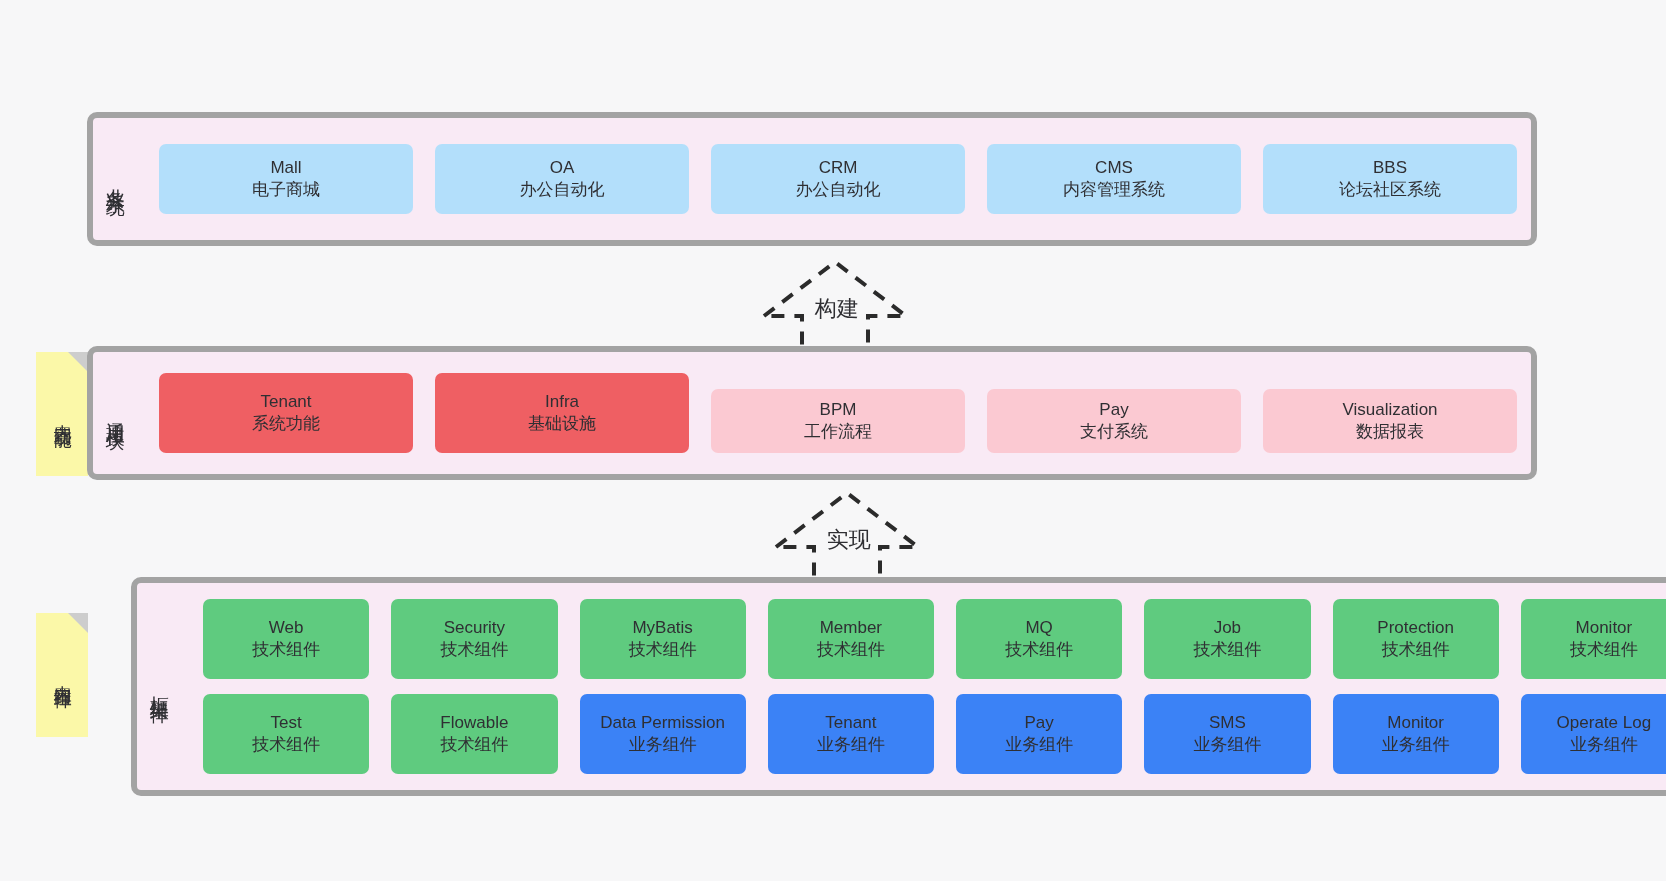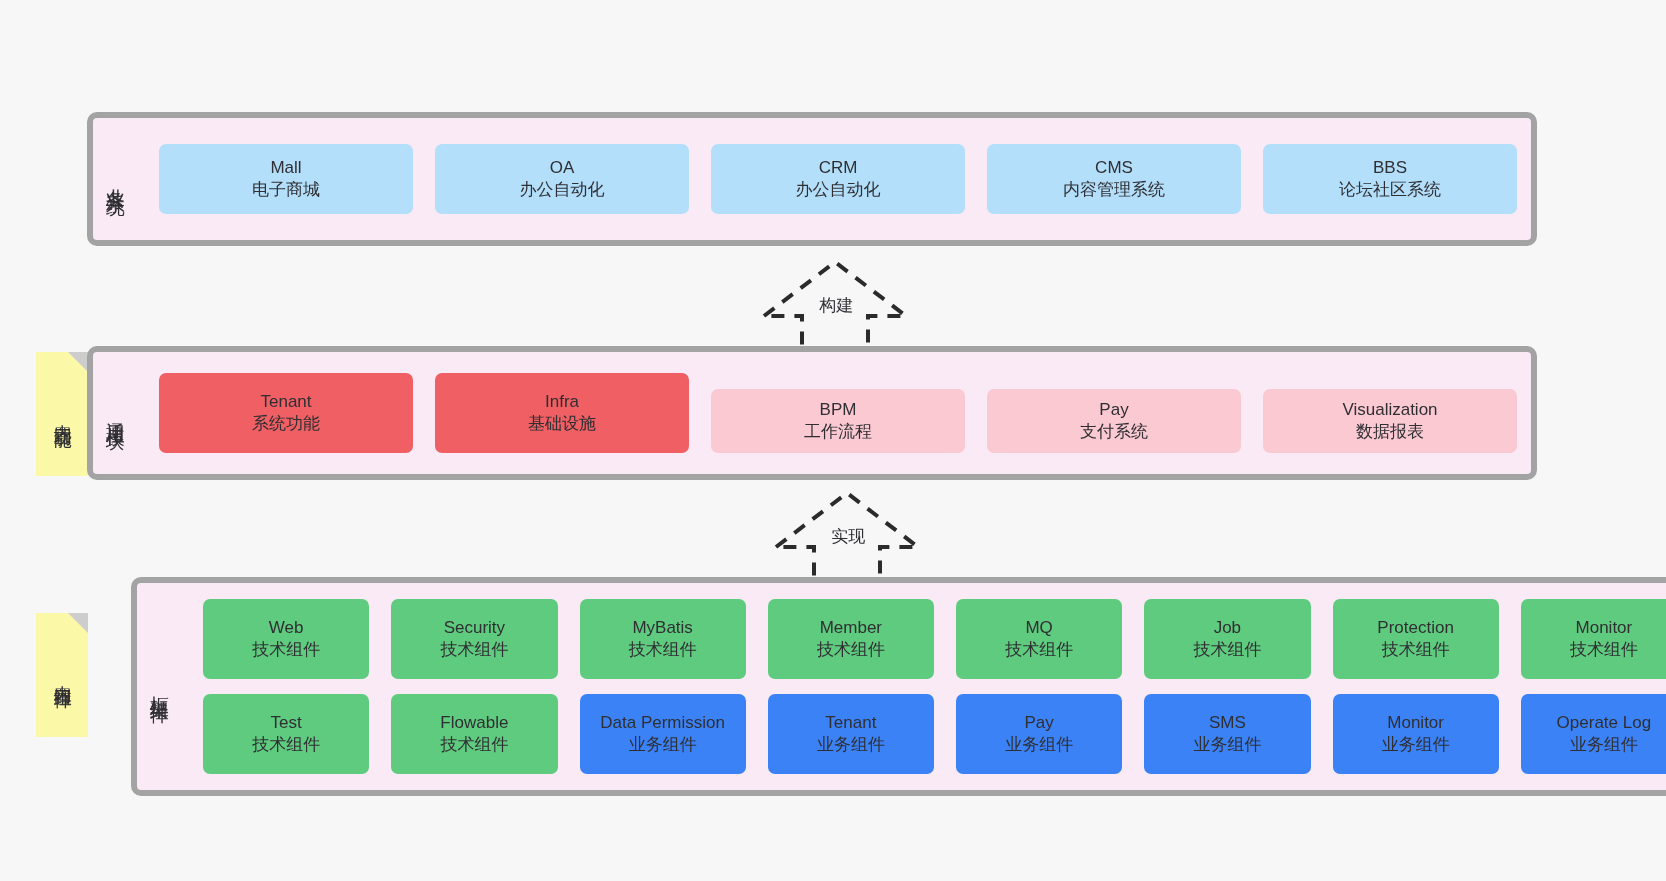--- a/index.html
+++ b/index.html
@@ -114,21 +114,21 @@
   .arrow{
     position:absolute;
     width:150px;height:96px;
   }
   .arrow svg{position:absolute;inset:0;overflow:visible;}
   .arrow .alabel{
     position:absolute;
     left:50%;
     transform:translateX(-46%);
     top:36px;
-    font-size:17px;
+    font-size:22px;
     color:#2f2f33;
     background:transparent;
     white-space:nowrap;
     user-select:none;
   }
   #arrow-build {left:760px; top:258px;}
   #arrow-impl  {left:772px; top:489px;}
 </style>
 </head>
 <body>

